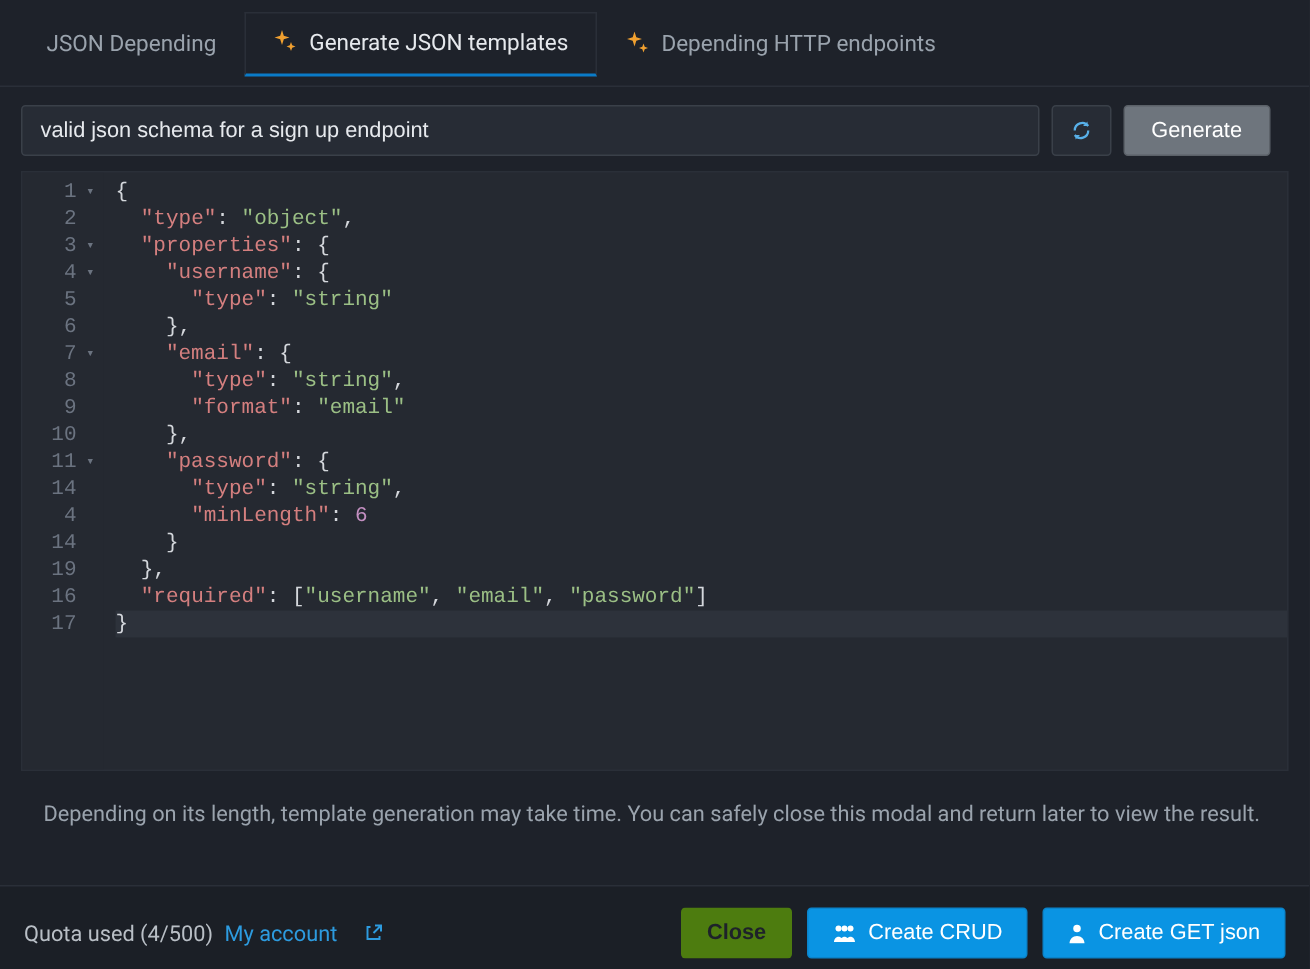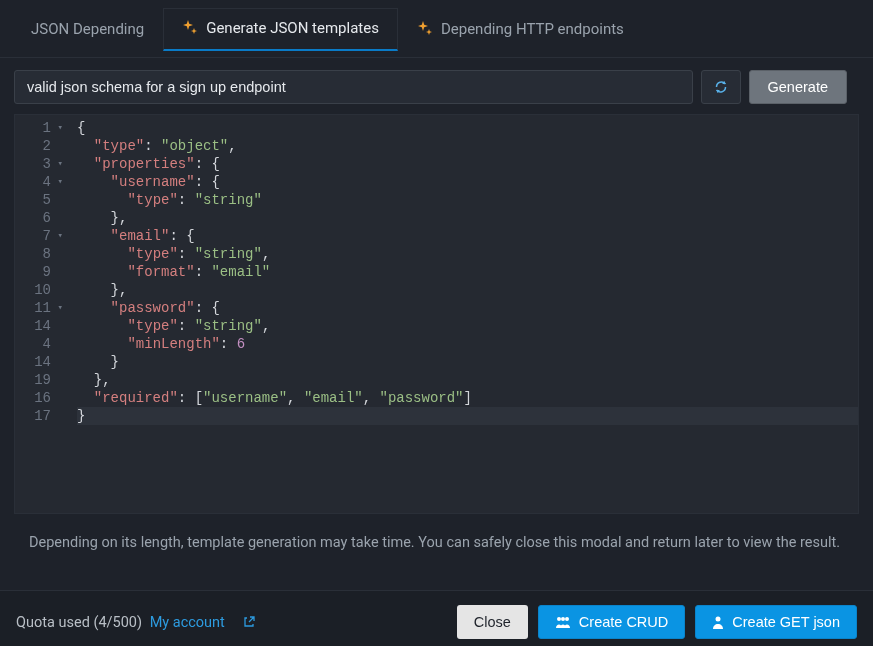--- a/index.html
+++ b/index.html
@@ -156,22 +156,23 @@
     border-radius: 3px;
     padding: 8px 16px;
     font-size: 14.5px;
     display: inline-flex;
     align-items: center;
     gap: 8px;
     cursor: pointer;
     border: 1px solid transparent;
   }
   .btn-close {
-    background: #e5e5e5;
+    background: #4d7c0f;
     color: #1e222a;
+    font-weight: bold;
   }
   .btn-primary {
     background: #0a94e3;
     color: #fff;
     border-color: #0a84cb;
   }
   svg { display: block; }
 </style>
 </head>
 <body>

